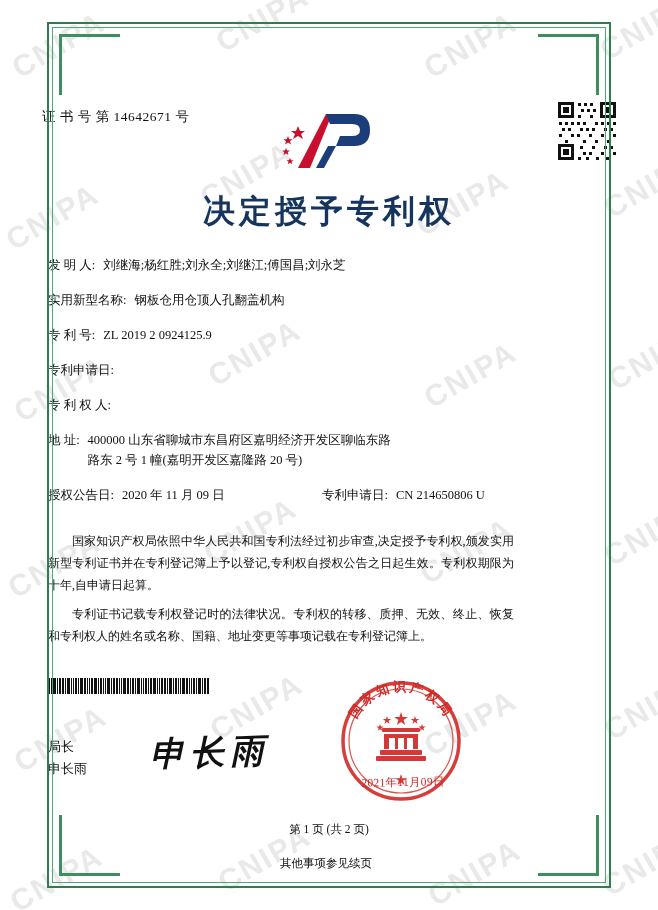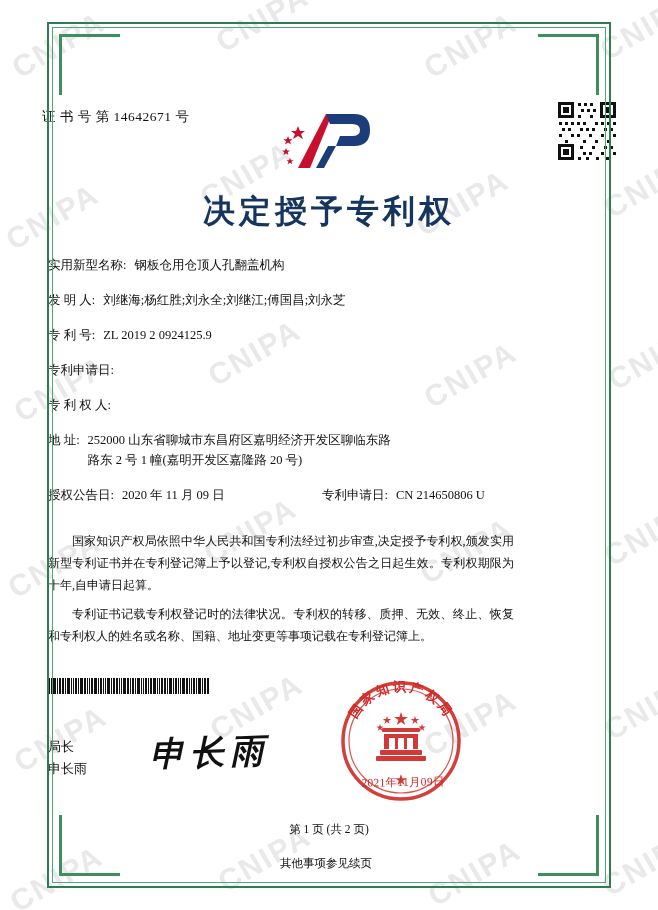--- a/index.html
+++ b/index.html
@@ -357,46 +357,46 @@
       <polygon points="16,52 17,54.3 19.5,54.3 17.5,55.8 18.2,58.2 16,56.7 13.8,58.2 14.5,55.8 12.5,54.3 15,54.3"></polygon>
     </g>
   </svg>
 </div>
 
 <div class="title">决定授予专利权</div>
 
 <div class="fields">
 
   <div class="row">
+    <span class="label">发 明 人:</span>
+    <span class="value">刘继海;杨红胜;刘永全;刘继江;傅国昌;刘永芝</span>
+  </div>
+
+  <div class="row">
     <span class="label">实用新型名称:</span>
     <span class="value">钢板仓用仓顶人孔翻盖机构</span>
-  </div>
-
-  <div class="row">
-    <span class="label">发 明 人:</span>
-    <span class="value">刘继海;杨红胜;刘永全;刘继江;傅国昌;刘永芝</span>
   </div>
 
   <div class="row">
     <span class="label">专 利 号:</span>
     <span class="value">ZL 2019 2 0924125.9</span>
   </div>
 
   <div class="row">
     <span class="label">专利申请日:</span>
   </div>
 
   <div class="row">
     <span class="label">专 利 权 人:</span>
   </div>
 
   <div class="row">
     <span class="label">地 址:</span>
     <span class="value">
-      <span>252000 山东省聊城市东昌府区嘉明经济开发区聊临东路</span>
+      <span>400000 山东省聊城市东昌府区嘉明经济开发区聊临东路</span>
       <span class="line2">路东 2 号 1 幢(嘉明开发区嘉隆路 20 号)</span>
     </span>
   </div>
 
   <div class="row two-col">
     <span class="label">授权公告日:</span>
     <span class="value">
       <span class="left">2020 年 11 月 09 日</span>
       <span class="rightlabel">专利申请日:</span>
       <span>CN 214650806 U</span>

